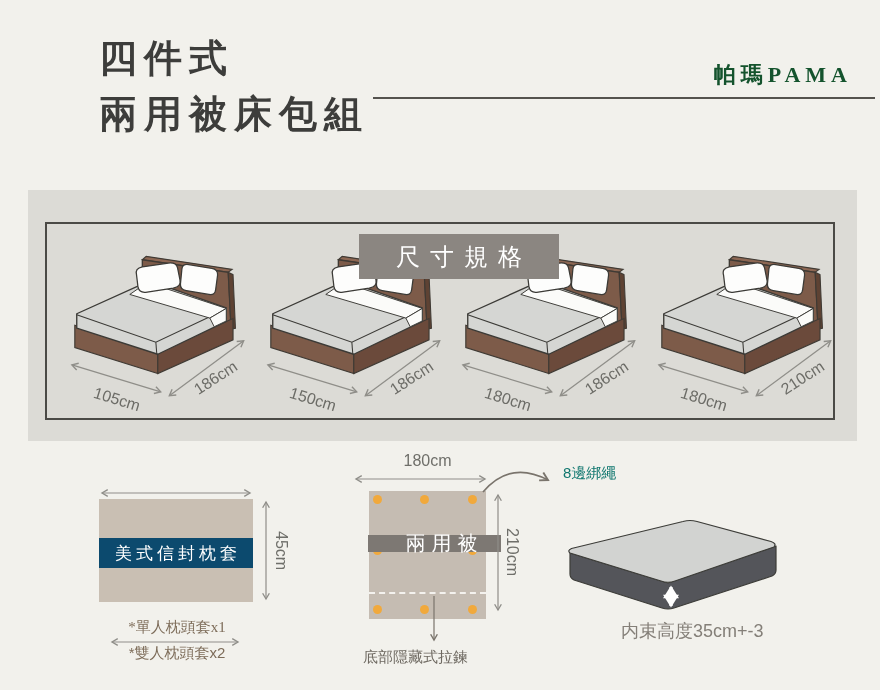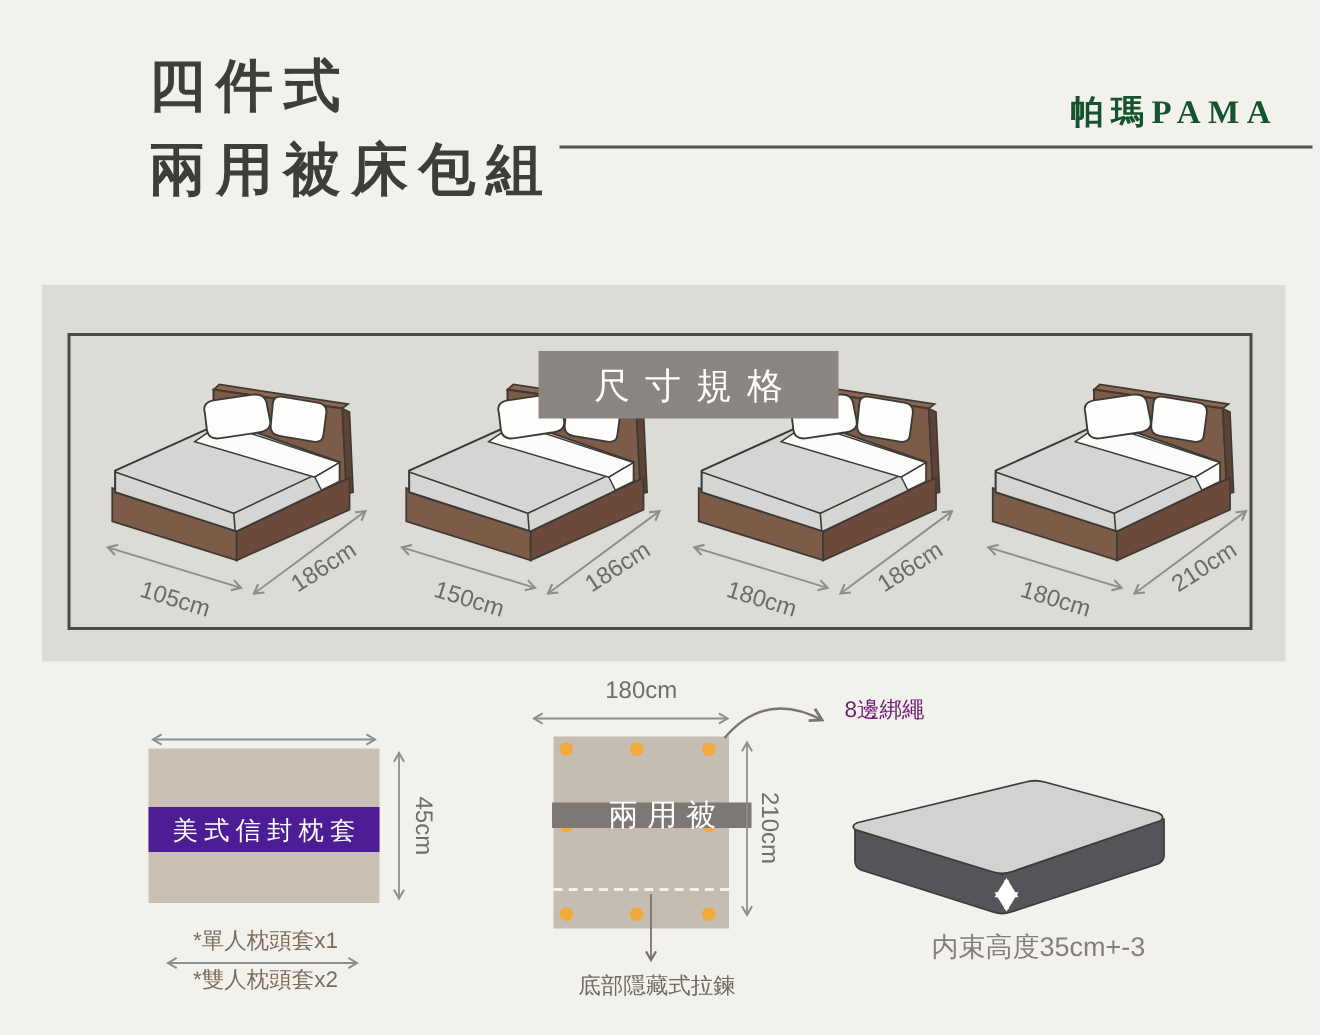--- a/index.html
+++ b/index.html
@@ -59,28 +59,28 @@
   
   .pillow-diagram{position:absolute;left:97px;top:470px;width:210px;height:200px;}
   .pillow-width-label{position:absolute;left:2px;top:0;width:154px;text-align:center;margin-top:34px;}
   .pillow-h-arrow{position:absolute;left:2px;top:18px;}
   .pillow-rect{
     position:absolute;left:2px;top:29px;width:154px;height:103px;
     background:#c9bfb3;
   }
   .pillow-band{
     position:absolute;left:0;top:39px;width:100%;height:30px;
-    background:#4c1d95;color:#fff;font-size:17px;letter-spacing:4px;text-indent:4px;
+    background:#0c4a6e;color:#fff;font-size:17px;letter-spacing:4px;text-indent:4px;
     display:flex;align-items:center;justify-content:center;
   }
   .pillow-v-arrow{position:absolute;left:164px;top:29px;}
   .pillow-height-label{position:absolute;left:175px;top:29px;height:103px;}
   .pillow-note{position:absolute;width:170px;text-align:center;left:-5px;
     font-size:15px;color:#7d6c59;}
-  .pillow-note1{top:148px;}
+  .pillow-note1{top:148px;font-family:Liberation Serif, serif;}
   .pillow-note-arrow{position:absolute;left:12px;top:167px;}
   .pillow-note2{top:174px;}
   
   .quilt-diagram{position:absolute;left:345px;top:450px;width:360px;height:230px;}
   .quilt-width-label{position:absolute;left:24px;top:2px;width:117px;text-align:center;}
   .quilt-h-arrow{position:absolute;left:8px;top:24px;}
   .quilt-rect{
     position:absolute;left:24px;top:41px;width:117px;height:128px;
     background:#c5bcb2;
   }
@@ -94,25 +94,25 @@
     border-top:2px dashed #f4f2ee;
   }
   .dot{
     position:absolute;width:9px;height:9px;border-radius:50%;
     background:#f1a93c;
   }
   .quilt-v-arrow{position:absolute;left:148px;top:42px;}
   .quilt-height-label{position:absolute;left:158px;top:42px;height:121px;}
   .quilt-zip-arrow{position:absolute;left:85px;top:146px;}
   .quilt-zip-note{
-    position:absolute;left:18px;top:198px;width:150px;text-align:center;
+    position:absolute;left:18px;top:198px;width:150px;
     font-size:15px;color:#6f6a62;
   }
   .quilt-curve{position:absolute;left:135px;top:8px;}
-  .quilt-tie-title{position:absolute;left:218px;top:14px;font-size:15px;color:#701a75;}
+  .quilt-tie-title{position:absolute;left:218px;top:14px;font-size:15px;color:#0f766e;}
   .quilt-tie-desc{position:absolute;left:170px;top:35px;font-size:15px;color:#57534c;}
   
   .mattress-diagram{position:absolute;left:555px;top:515px;width:250px;height:140px;}
   .mattress-note{
     position:absolute;left:66px;top:104px;width:180px;text-align:left;
     font-size:18px;color:#847f78;
   }
 </style>
 </head>
 <body>

